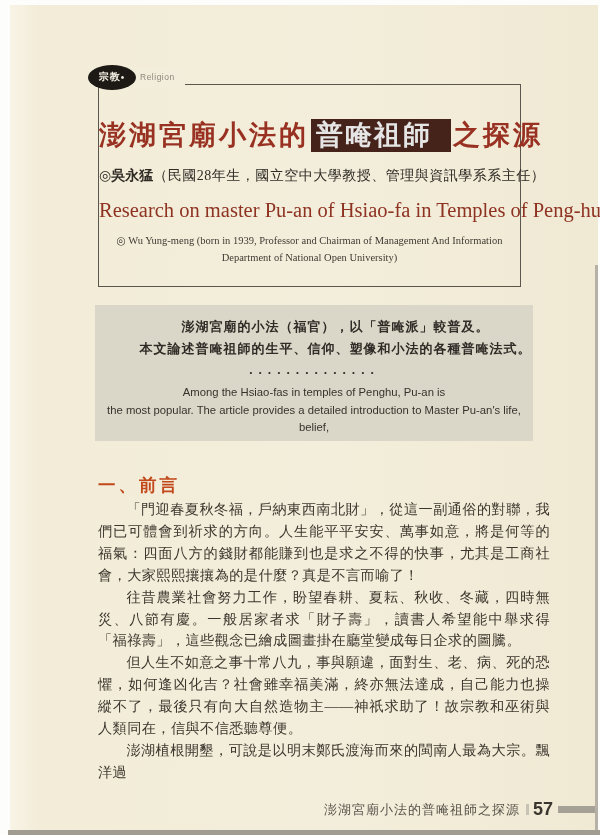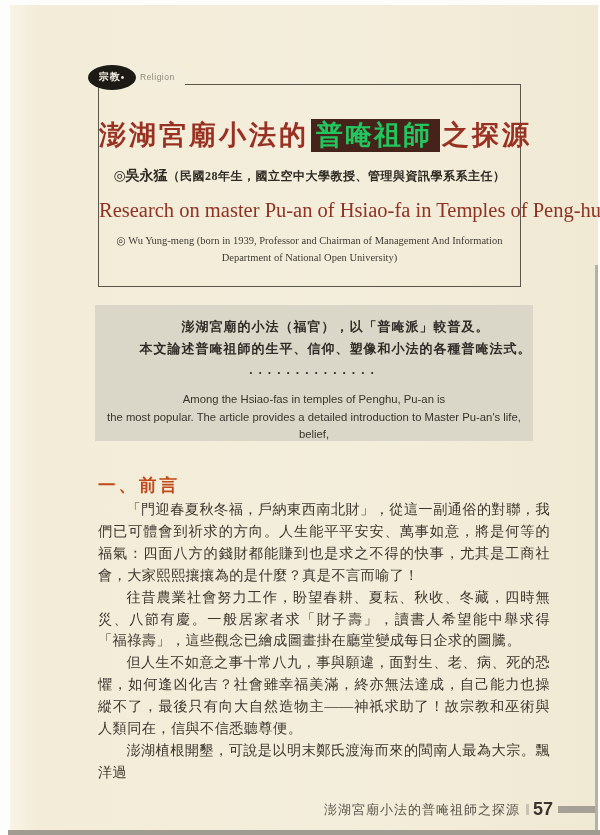--- a/index.html
+++ b/index.html
@@ -49,50 +49,50 @@
     position: absolute; left: 88px; top: 79px; width: 421px; height: 201px;
     border: 1px solid #5a554d;
     text-align: center;
   }
   .title-zh {
     margin-top: 32px;
     font-size: 27px; font-weight: 700; color: #993122;
     letter-spacing: 3px; white-space: nowrap;
   }
   .title-highlight {
-    background: #45221a; color: #22c55e;
-    padding: 1px 8px 2px 5px; margin: 0 2px;
+    background: #45221a; color: #e5e5e5;
+    padding: 1px 19px 2px 5px; margin: 0 2px;
     letter-spacing: 2px;
   }
   .author-zh {
     margin-top: 13px; color: #2e2a24; white-space: nowrap;
   }
   .author-zh .name { font-size: 14px; font-weight: 700; }
-  .author-zh .affil { font-size: 12px; font-weight: 700; letter-spacing: 0.5px; }
+  .author-zh .affil { font-size: 14px; font-weight: 400; letter-spacing: 0.5px; }
   .title-en {
     margin-top: 14px; font-size: 20.5px; color: #8e3222; white-space: nowrap;
   }
   .author-en {
     margin-top: 10px; font-size: 10.5px; color: #3f3a33; line-height: 17px;
   }
 
   
   .abstract-box {
     position: absolute; left: 85px; top: 300px; width: 438px; height: 136px;
     background: #dbd7c8;
     text-align: center; color: #2f2b26;
   }
   .abstract-zh { font-size: 13px; font-weight: 600; letter-spacing: 1px; line-height: 22px; padding-left: 43px; }
   .abstract-zh.first { padding-top: 11px; }
   .abstract-sep { font-size: 13px; font-weight: 700; letter-spacing: 5px; margin-top: 7px; line-height: 12px; }
   .abstract-en {
     font-family: "Liberation Sans", "DejaVu Sans", sans-serif;
     font-size: 11.3px; color: #37332c; line-height: 17.5px;
   }
-  .abstract-en.first { margin-top: 12px; }
+  .abstract-en.first { margin-top: 5px; }
 
   
   .section-heading {
     position: absolute; left: 88px; top: 468px;
     font-size: 17.5px; font-weight: 800; color: #c2491c; letter-spacing: 3px;
   }
   .body-text {
     position: absolute; left: 88px; top: 494px; width: 452px;
     font-size: 14.2px; line-height: 21.9px; color: #3d362e;
     text-align: justify; letter-spacing: 0.4px;

